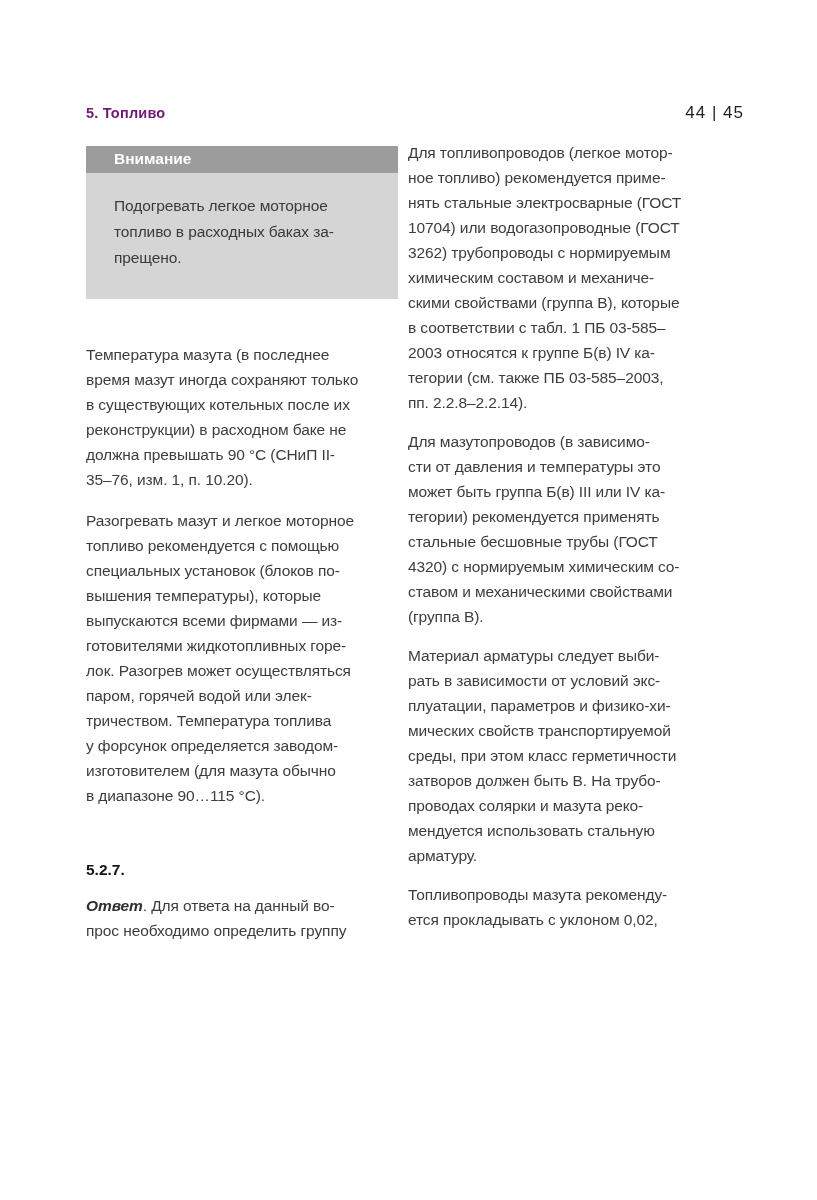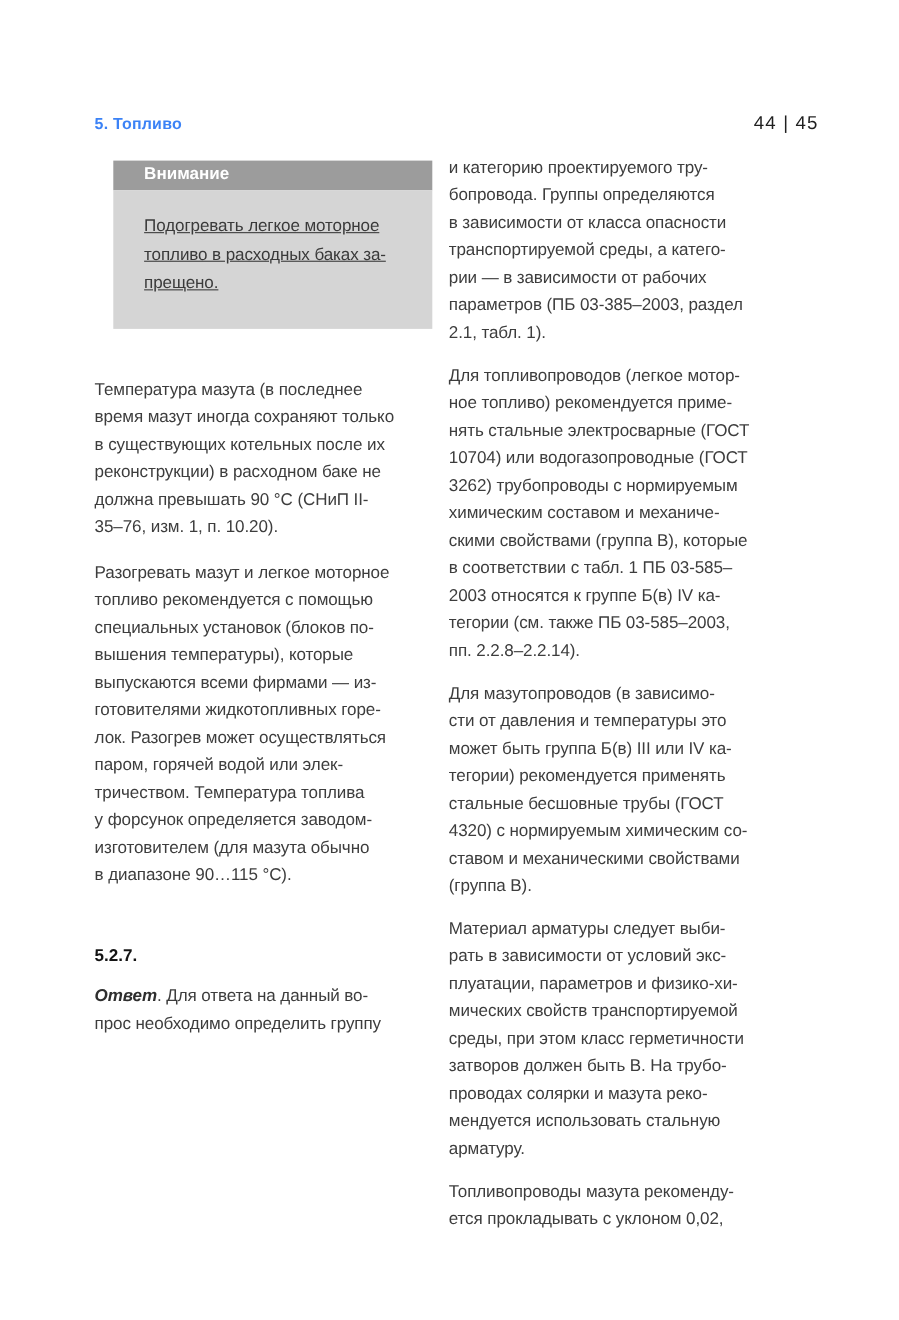--- a/index.html
+++ b/index.html
@@ -9,45 +9,44 @@
     position: relative;
     font-family: "Liberation Sans", sans-serif;
     color: #3d3d3d;
     overflow: hidden;
   }
   .page-header {
     position: absolute; top: 72px; left: 86px; right: 73px;
     display: flex; justify-content: space-between; align-items: baseline;
   }
   .section-label {
-    font-size: 14.5px; font-weight: 700; color: #3b82f6; letter-spacing: 0.2px; margin-top: 33px;
+    font-size: 14.5px; font-weight: 700; color: #701a75; letter-spacing: 0.2px; margin-top: 33px;
   }
   .page-number {
     font-size: 17px; font-weight: 400; color: #1f1f1f; letter-spacing: 1px;
   }
   .col { position: absolute; }
   .col-left  { left: 86px;  top: 146px; width: 301px; }
   .col-right { left: 408px; top: 140px; width: 333px; }
   p.body-par {
     font-size: 15.5px; line-height: 25px; letter-spacing: -0.1px;
     white-space: pre-line;
     margin-bottom: 16px;
     color: #3d3d3d;
   }
   .col-right p.body-par { margin-bottom: 14px; }
-  .warning-box { width: 290px; margin-bottom: 43px; margin-left: 17px; }
+  .warning-box { width: 312px; margin-bottom: 43px; }
   .warning-head {
     background: #9c9c9c; color: #ffffff;
     font-size: 15.5px; font-weight: 700;
     padding: 4px 10px 5px 28px;
   }
   .warning-body {
     background: #d5d5d5;
     padding: 20px 18px 28px 28px;
-    text-decoration: underline;
   }
   .warning-body p {
     font-size: 15.5px; line-height: 26px; letter-spacing: -0.1px;
     white-space: pre-line; color: #3a3a3a;
   }
   .question {
     display: flex; margin-top: 50px; 
     font-weight: 700; color: #141414;
     font-size: 15.5px; line-height: 23px;
   }
@@ -100,27 +99,20 @@
   <div class="question">
     <span class="q-num">5.2.7.</span>
   </div>
 
   <p class="answer"><span class="a-label">Ответ</span><span>. Для ответа на данный во-
 прос необходимо определить группу</span></p>
 
 </div>
 
 <div class="col col-right">
-  <p class="body-par">и категорию проектируемого тру-
-бопровода. Группы определяются
-в зависимости от класса опасности
-транспортируемой среды, а катего-
-рии — в зависимости от рабочих
-параметров (ПБ 03-385–2003, раздел
-2.1, табл. 1).</p>
   <p class="body-par">Для топливопроводов (легкое мотор-
 ное топливо) рекомендуется приме-
 нять стальные электросварные (ГОСТ
 10704) или водогазопроводные (ГОСТ
 3262) трубопроводы с нормируемым
 химическим составом и механиче-
 скими свойствами (группа В), которые
 в соответствии с табл. 1 ПБ 03-585–
 2003 относятся к группе Б(в) IV ка-
 тегории (см. также ПБ 03-585–2003,

